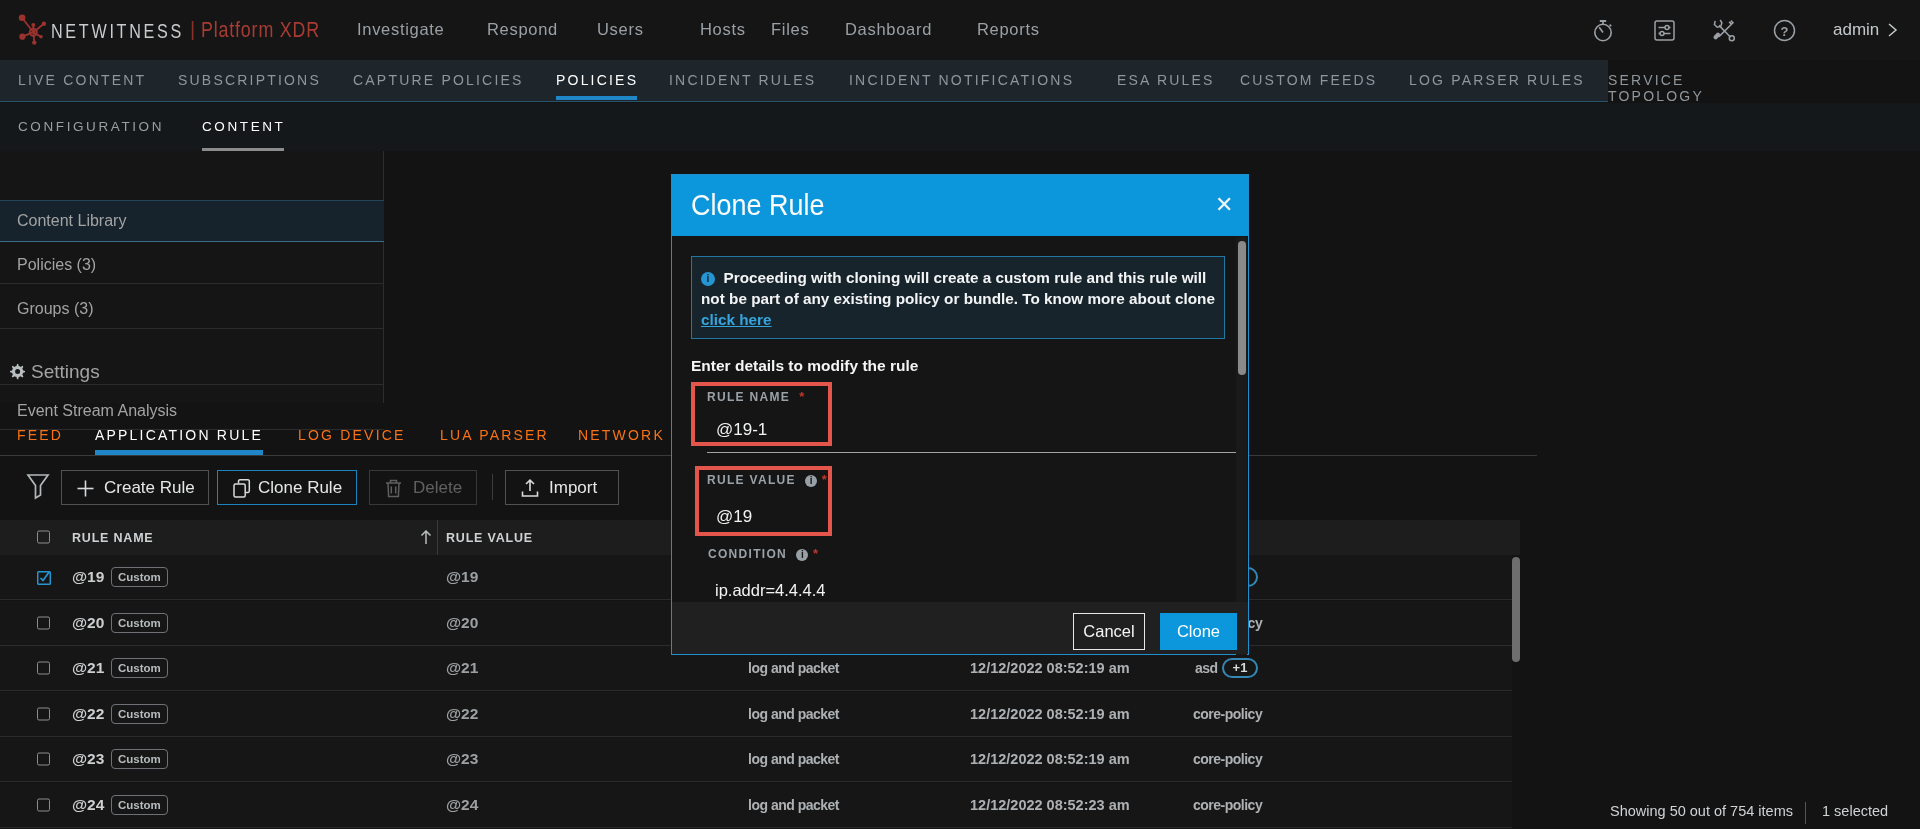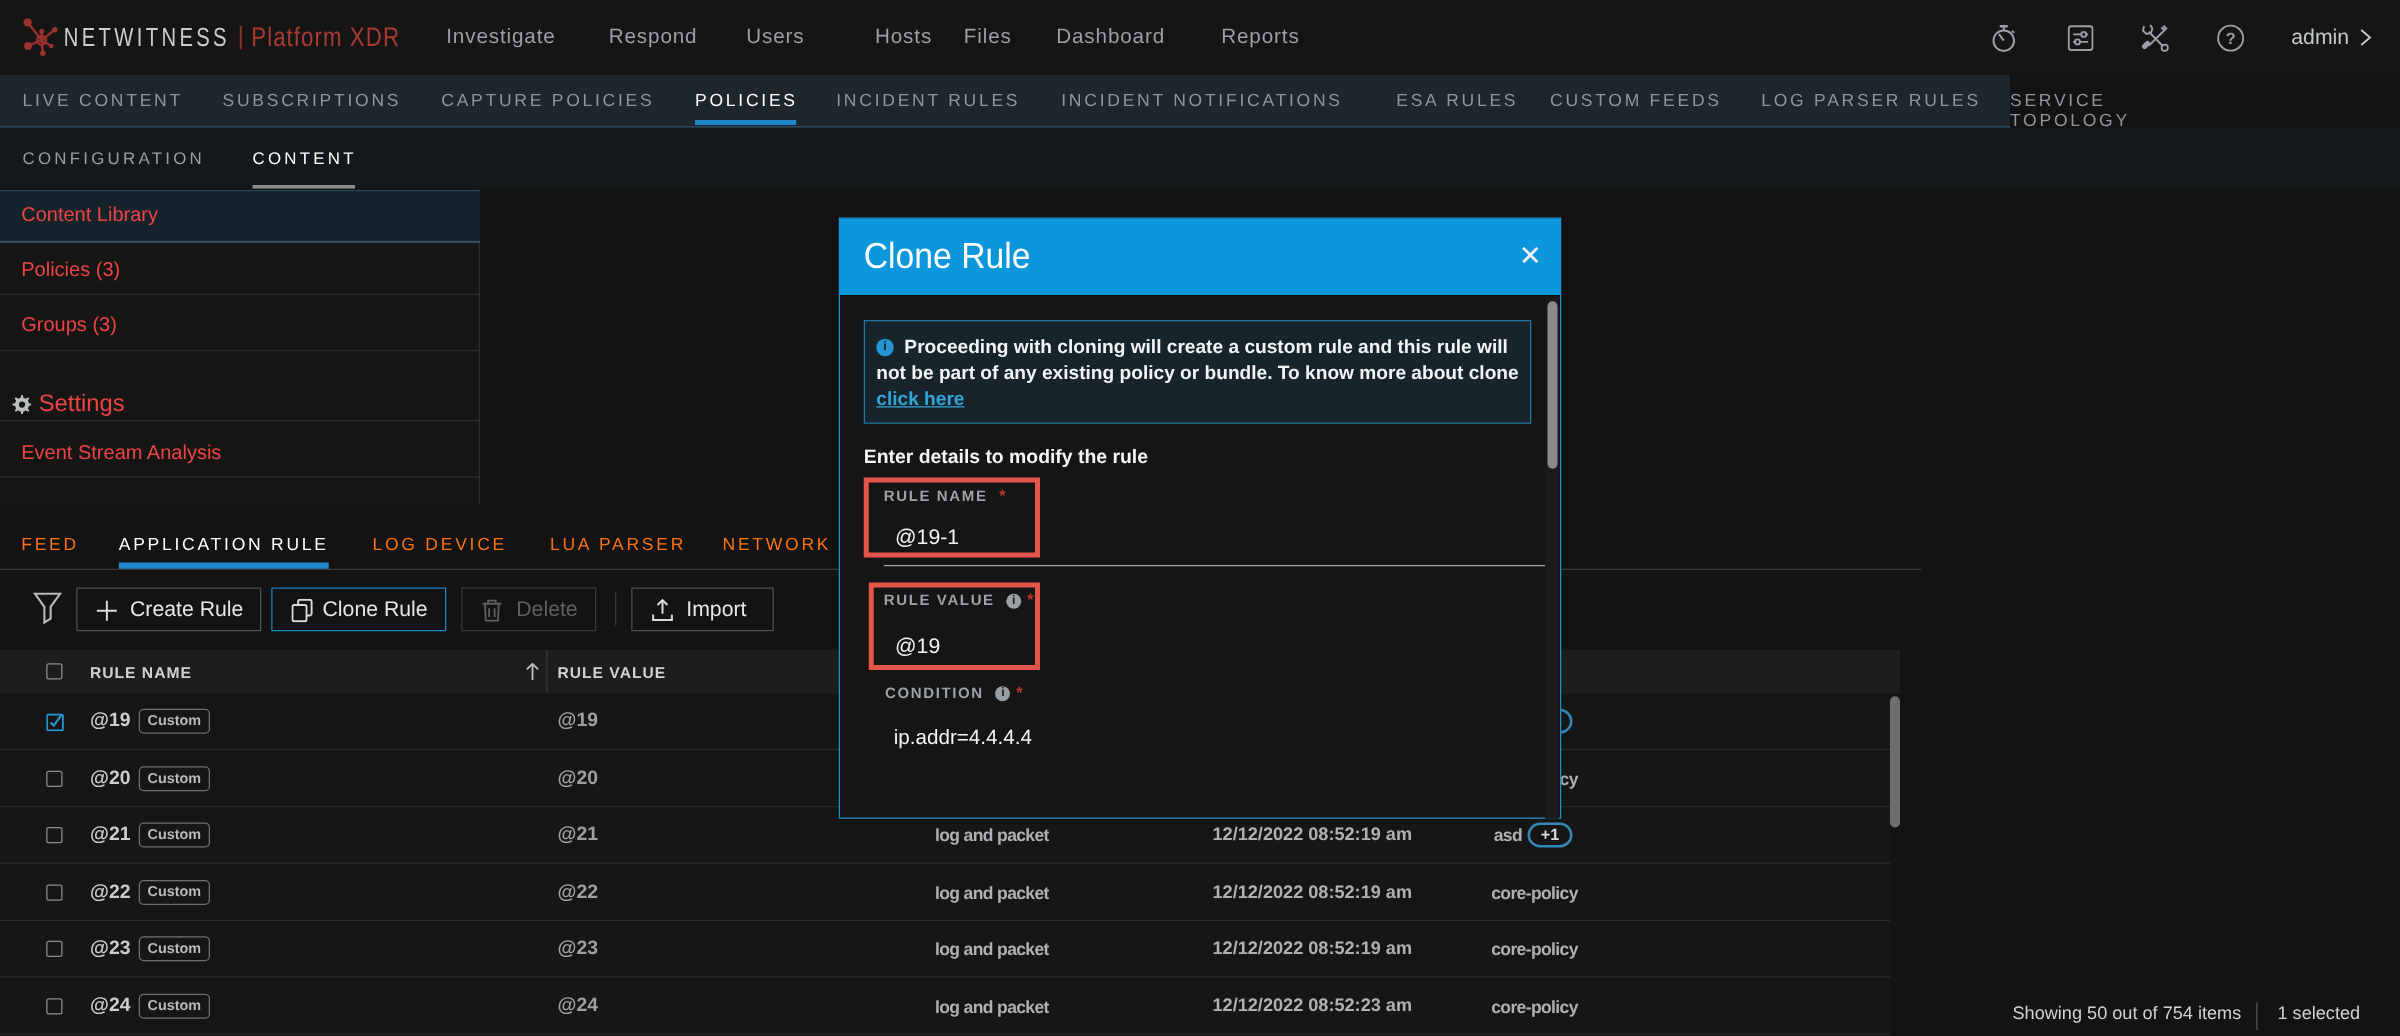--- a/index.html
+++ b/index.html
@@ -22,21 +22,21 @@
 #n2line { position:absolute; left:556px; top:36px; width:81px; height:4px; background:#1f86c8; }
 
 
 #nav3 { position:absolute; left:0; top:103px; width:1920px; height:48px; background:#15181a; }
 .n3 { position:absolute; top:16px; font-size:13.5px; letter-spacing:2.6px; color:#989fa5; }
 .n3.active { color:#fff; }
 #n3line { position:absolute; left:202px; top:45px; width:82px; height:3px; background:#8c8c8c; }
 
 
 #sidebar { position:absolute; left:0; top:151px; width:384px; height:252px; background:#151515; border-right:1px solid #2d2d2d; }
-.sitem { position:absolute; left:0; width:384px; font-size:16px; color:#ef4444; }
+.sitem { position:absolute; left:0; width:384px; font-size:16px; color:#a3a3a3;margin-top:48px; }
 .sitem span { position:absolute; left:17px; top:50%; transform:translateY(-50%); }
 #s1 { top:1px; height:42px; background:#16232c; border-top:1px solid #24455a; border-bottom:1px solid #3d6b88; }
 #s2 { top:44px; height:41px; border-bottom:1px solid #2c2c2c; }
 #s3 { top:85px; height:45px; border-bottom:1px solid #2c2c2c; }
 #s4 { top:130px; height:56px; border-bottom:1px solid #2c2c2c; }
 #s5 { top:186px; height:45px; border-bottom:1px solid #2c2c2c; }
 
 
 #ctabs { position:absolute; left:0; top:403px; width:1537px; height:53px; border-bottom:1px solid #3a3a3a; }
 .ct { position:absolute; top:24px; font-size:14px; letter-spacing:2.2px; color:#f97316; }
@@ -325,13 +325,17 @@
   <div class="fvalue" style="left:44px;top:245px">@19-1</div>
   <div id="inputline"></div>
   <div class="flabel" style="left:35px;top:297px">RULE VALUE &nbsp;<span class="iinfo">i</span>&nbsp;<span class="ast">*</span></div>
   <div class="fvalue" style="left:44px;top:332px">@19</div>
   <div class="flabel" style="left:36px;top:371px">CONDITION &nbsp;<span class="iinfo">i</span>&nbsp;<span class="ast">*</span></div>
   <div class="fvalue" style="left:43px;top:406px;font-size:16.5px">ip.addr=4.4.4.4</div>
   <div id="redbox1"></div>
   <div id="redbox2"></div>
   <div id="mscroll-track"></div>
   <div id="mscroll"></div>
+  <div id="mfoot">
+    <div id="btn-cancel">Cancel</div>
+    <div id="btn-ok">Clone</div>
+  </div>
 </div>
 
 </body></html>

